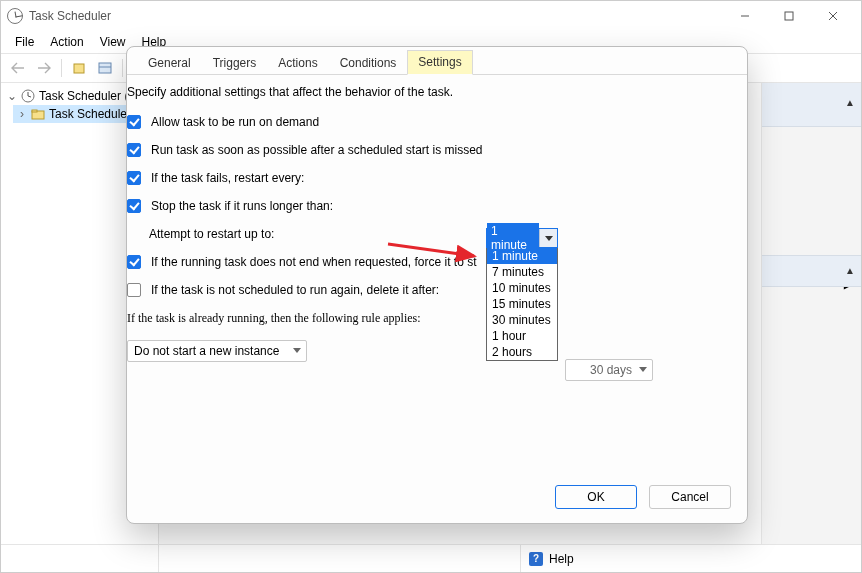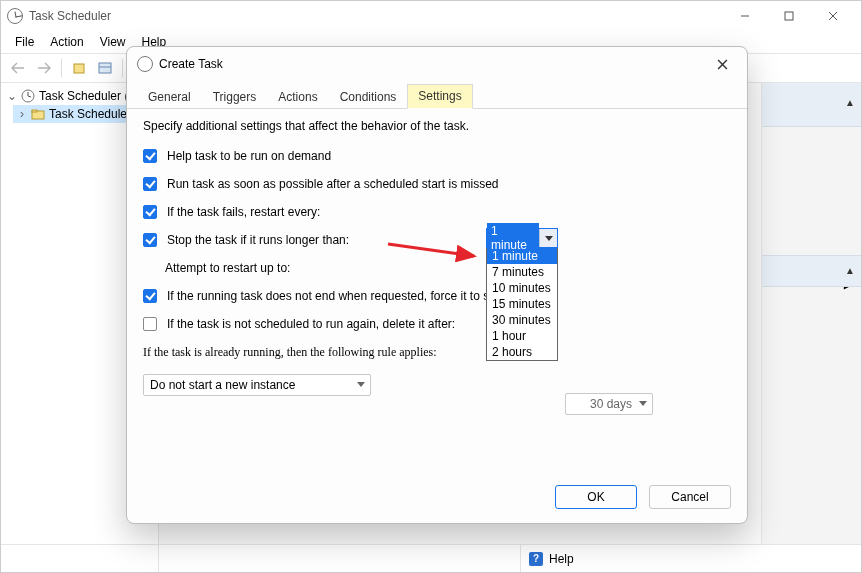--- a/index.html
+++ b/index.html
@@ -49,36 +49,36 @@
 
 
 .dialog { position:absolute; left:126px; top:46px; width:622px; height:478px; background:#fdfdfd; border:1px solid #bcbcbc; border-radius:8px; box-shadow: 0 14px 34px rgba(0,0,0,0.22); display:flex; flex-direction:column; }
 .dlg-title { height:34px; display:flex; align-items:center; padding:0 10px; }
 .dlg-title .title { flex:1; }
 .dlg-close { width:30px; height:26px; display:flex; align-items:center; justify-content:center; border-radius:4px; }
 .dlg-close svg{ width:11px; height:11px; }
 .tabstrip { display:flex; align-items:flex-end; border-bottom:1px solid #d9d9d9; padding:0 10px; margin-top:2px; height:26px; gap:0;}
 .tab { padding:4px 10px 5px; color:#333; border:1px solid transparent; border-bottom:none; position:relative; top:1px;}
 .tab.active { background:#fef9c3; border-color:#d9d9d9; border-bottom:1px solid #fdfdfd;}
-.dlg-body { flex:1; padding:10px 16px 8px; position:relative; }
+.dlg-body { flex:1; padding:10px 0 8px; position:relative; }
 .dlg-desc { margin-bottom:16px; }
 .opt-row { display:flex; align-items:center; gap:10px; margin:14px 0; }
 .opt-row.indent { padding-left:22px; }
 .chk { width:14px; height:14px; border:1px solid #1a73e8; border-radius:2px; display:inline-flex; align-items:center; justify-content:center; background:#fff;}
 .chk.checked { background:#1a73e8; }
 .chk.checked::after { content:""; width:7px; height:4px; border-left:2px solid #fff; border-bottom:2px solid #fff; transform:rotate(-50deg); margin-top:-2px;}
 .chk.unchecked { border-color:#888; }
 .dlg-footer { display:flex; justify-content:flex-end; gap:12px; padding:10px 16px 14px; }
 .btn { min-width:82px; height:24px; border:1px solid #c8c8c8; background:#fdfdfd; border-radius:3px; display:flex; align-items:center; justify-content:center; }
 .btn.primary { border-color:#1a73e8;text-align:center; }
 
 
 .combo { border:1px solid #c8c8c8; height:22px; display:flex; align-items:center; padding:0 20px 0 6px; position:relative; background:#fff; border-radius:2px; color:#666;}
 .combo .caret { position:absolute; right:5px; top:7px; width:0; height:0; border-left:4px solid transparent; border-right:4px solid transparent; border-top:5px solid #666;}
-.combo.wide { width:228px; }
+.combo.wide { width:180px; }
 .combo.right-fixed { position:absolute; width:88px; }
 
 
 .dd-wrap { position:absolute; left:486px; top:228px; width:72px; z-index:50; }
 .dd-field { height:20px; border:1px solid #1a73e8; display:flex; align-items:center; background:#fff; }
 .dd-field .sel { flex:1; background:#1a73e8; color:#fff; padding:1px 4px; font-size:12px;}
 .dd-field .arrow-box { width:18px; height:100%; display:flex; align-items:center; justify-content:center; background:#e9eef6; border-left:1px solid #b9c6d8;}
 .dd-field .arrow-box .c { width:0;height:0;border-left:4px solid transparent;border-right:4px solid transparent;border-top:5px solid #333;}
 .dd-list { border:1px solid #666; border-top:none; background:#fff; }
 .dd-item { padding:1px 5px; font-size:12px; }
@@ -196,43 +196,33 @@
     <div class="status-cell a"></div>
     <div class="status-cell b"></div>
     <div class="status-help">
       <span class="help-icon">?</span>
       <span>Help</span>
     </div>
   </div>
 </div>
 
 <div class="dialog">
-  <div class="dlg-title">
-    <span class="app-icon" style="width:16px;height:16px;margin-right:6px;border-radius:50%;border:1px solid #777;position:relative;background:#fff;display:inline-block;"></span>
-    <span class="title">Create Task</span>
-    <div class="dlg-close">
-        <svg viewBox="0 0 10 10">
-          <line x1="1" y1="1" x2="9" y2="9" stroke="#333" stroke-width="1.3"></line>
-          <line x1="9" y1="1" x2="1" y2="9" stroke="#333" stroke-width="1.3"></line>
-        </svg>
-      </div>
-  </div>
   <div class="tabstrip">
     <div class="tab">General</div>
     <div class="tab">Triggers</div>
     <div class="tab">Actions</div>
     <div class="tab">Conditions</div>
     <div class="tab active">Settings</div>
   </div>
   <div class="dlg-body">
     <div class="dlg-desc">Specify additional settings that affect the behavior of the task.</div>
 
     <div class="opt-row">
       <span class="chk checked"></span>
-      <span>Help task to be run on demand</span>
+      <span>Allow task to be run on demand</span>
     </div>
 
     <div class="opt-row">
       <span class="chk checked"></span>
       <span>Run task as soon as possible after a scheduled start is missed</span>
     </div>
 
     <div class="opt-row">
       <span class="chk checked"></span>
       <span>If the task fails, restart every:</span>

